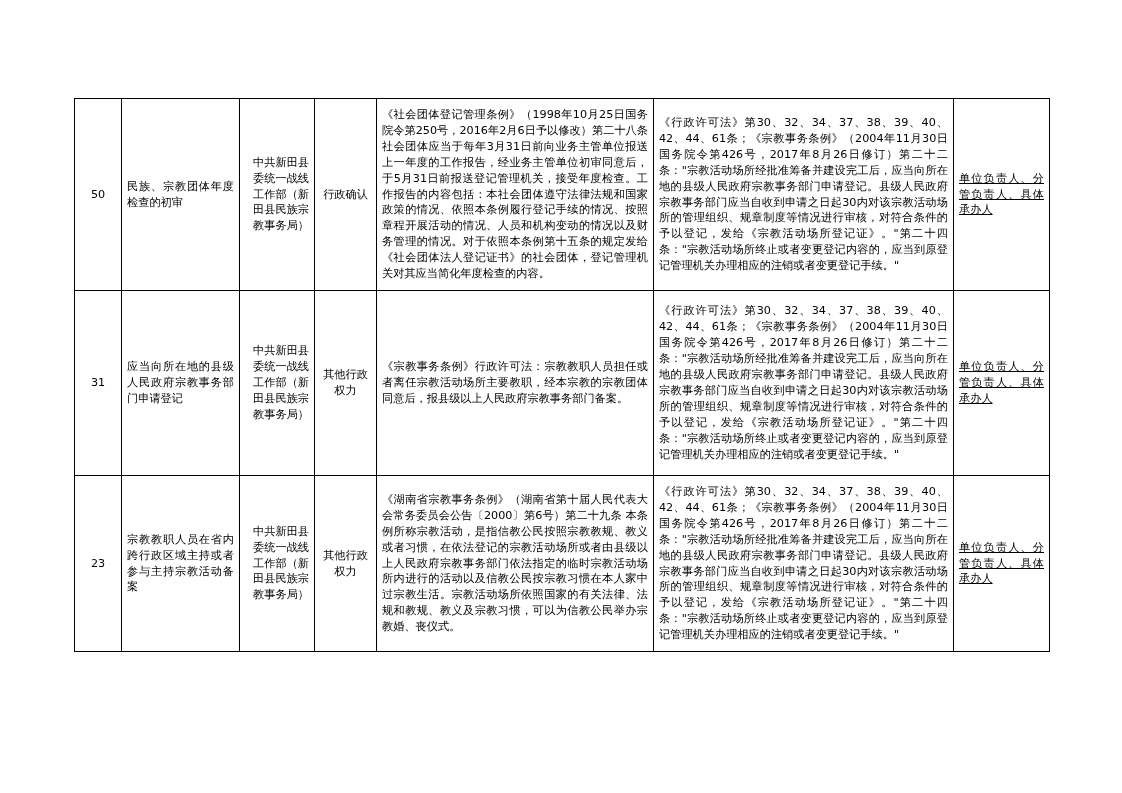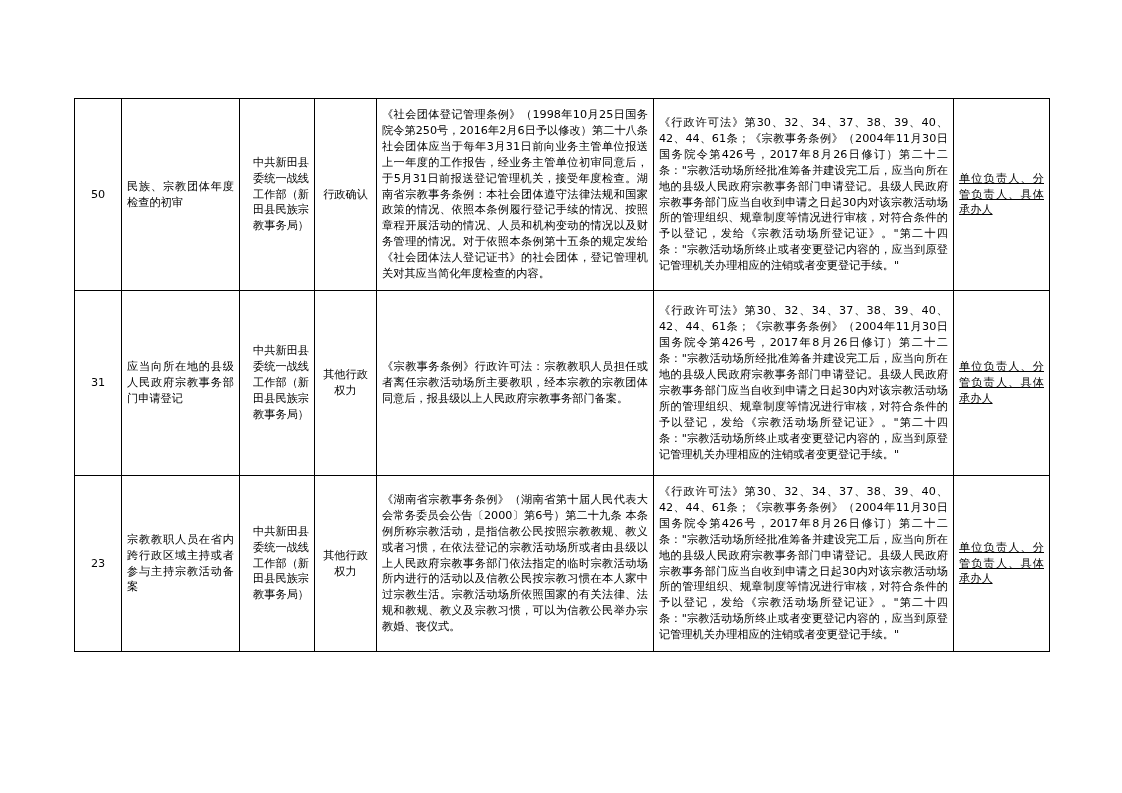--- a/index.html
+++ b/index.html
@@ -102,21 +102,21 @@
       <col class="c-basis">
       <col class="c-legal">
       <col class="c-resp">
     </colgroup>
     <tbody>
       <tr class="row-a">
         <td class="num">50</td>
         <td class="name">民族、宗教团体年度检查的初审</td>
         <td class="dept">中共新田县委统一战线工作部（新田县民族宗教事务局）</td>
         <td class="type">行政确认</td>
-        <td class="basis">《社会团体登记管理条例》（1998年10月25日国务院令第250号，2016年2月6日予以修改）第二十八条社会团体应当于每年3月31日前向业务主管单位报送上一年度的工作报告，经业务主管单位初审同意后，于5月31日前报送登记管理机关，接受年度检查。湖南省宗教事务条例：本社会团体遵守法律法规和国家政策的情况、依照本条例履行登记手续的情况、按照章程开展活动的情况、人员和机构变动的情况以及财务管理的情况。对于依照本条例第十五条的规定发给《社会团体法人登记证书》的社会团体，登记管理机关对其应当简化年度检查的内容。</td>
+        <td class="basis">《社会团体登记管理条例》（1998年10月25日国务院令第250号，2016年2月6日予以修改）第二十八条社会团体应当于每年3月31日前向业务主管单位报送上一年度的工作报告，经业务主管单位初审同意后，于5月31日前报送登记管理机关，接受年度检查。工作报告的内容包括：本社会团体遵守法律法规和国家政策的情况、依照本条例履行登记手续的情况、按照章程开展活动的情况、人员和机构变动的情况以及财务管理的情况。对于依照本条例第十五条的规定发给《社会团体法人登记证书》的社会团体，登记管理机关对其应当简化年度检查的内容。</td>
         <td class="legal">《行政许可法》第30、32、34、37、38、39、40、42、44、61条；《宗教事务条例》（2004年11月30日国务院令第426号，2017年8月26日修订）第二十二条："宗教活动场所经批准筹备并建设完工后，应当向所在地的县级人民政府宗教事务部门申请登记。县级人民政府宗教事务部门应当自收到申请之日起30内对该宗教活动场所的管理组织、规章制度等情况进行审核，对符合条件的予以登记，发给《宗教活动场所登记证》。"第二十四条："宗教活动场所终止或者变更登记内容的，应当到原登记管理机关办理相应的注销或者变更登记手续。"</td>
         <td class="resp">单位负责人、分管负责人、具体承办人</td>
       </tr>
       <tr class="row-b">
         <td class="num">31</td>
         <td class="name">应当向所在地的县级人民政府宗教事务部门申请登记</td>
         <td class="dept">中共新田县委统一战线工作部（新田县民族宗教事务局）</td>
         <td class="type">其他行政权力</td>
         <td class="basis">《宗教事务条例》行政许可法：宗教教职人员担任或者离任宗教活动场所主要教职，经本宗教的宗教团体同意后，报县级以上人民政府宗教事务部门备案。</td>
         <td class="legal">《行政许可法》第30、32、34、37、38、39、40、42、44、61条；《宗教事务条例》（2004年11月30日国务院令第426号，2017年8月26日修订）第二十二条："宗教活动场所经批准筹备并建设完工后，应当向所在地的县级人民政府宗教事务部门申请登记。县级人民政府宗教事务部门应当自收到申请之日起30内对该宗教活动场所的管理组织、规章制度等情况进行审核，对符合条件的予以登记，发给《宗教活动场所登记证》。"第二十四条："宗教活动场所终止或者变更登记内容的，应当到原登记管理机关办理相应的注销或者变更登记手续。"</td>

